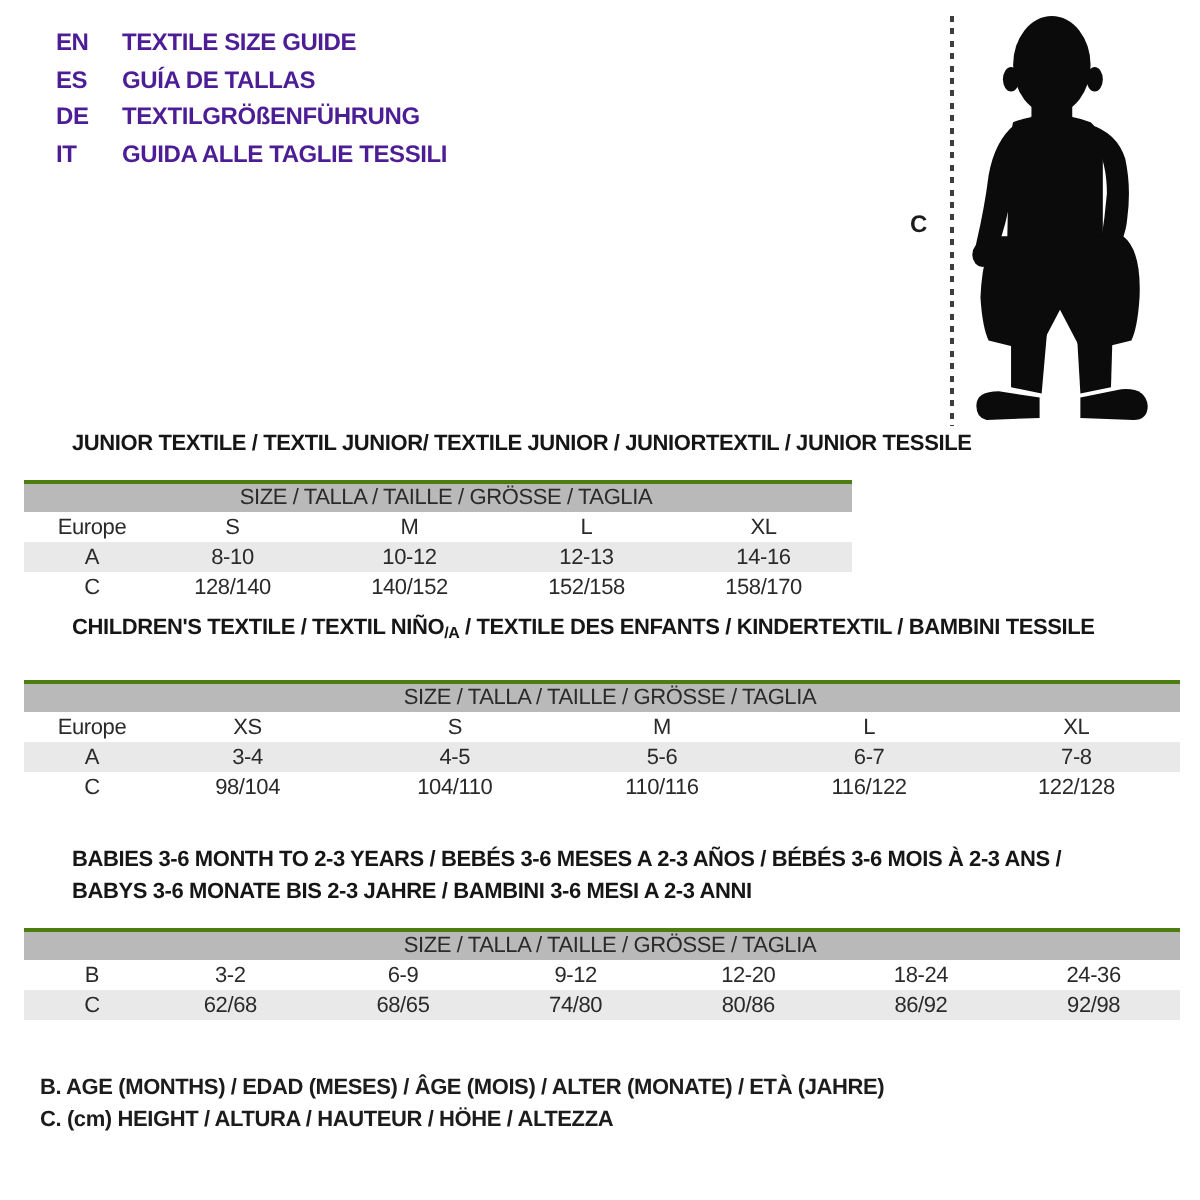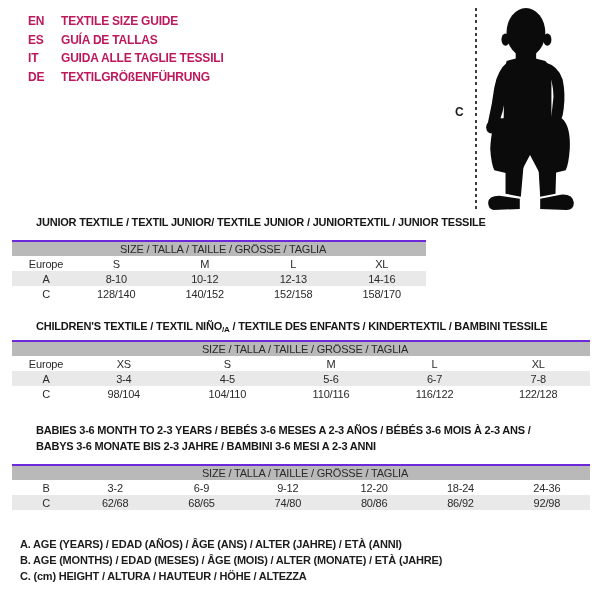--- a/index.html
+++ b/index.html
@@ -8,21 +8,21 @@
     font-family: "Liberation Sans", sans-serif;
     color: #222222;
     width: 600px; height: 600px;
     position: relative;
     overflow: hidden;
   }
   .canvas { position: absolute; top: 0; left: 0; width: 600px; height: 600px; background: #ffffff; }
 
   
   .lang-block { position: absolute; top: 14px; left: 28px; }
-  .lang-row { display: flex; margin-bottom: 4.5px; font-size: 12px; font-weight: bold; letter-spacing: -0.2px; color: #be185d; }
+  .lang-row { display: flex; margin-bottom: 4.5px; font-size: 12px; font-weight: bold; letter-spacing: -0.2px; color: #4c1d95; }
   .lang-code { width: 33px; flex: 0 0 33px; }
   .lang-title { white-space: nowrap; }
 
   
   .figure { position: absolute; top: 0; left: 440px; width: 160px; height: 220px; }
   .measure-line {
     position: absolute; left: 35px; top: 8px; width: 2px; height: 205px;
     background: repeating-linear-gradient(to bottom, #3d3d3d 0 3px, transparent 3px 6.2px);
   }
   .measure-label { position: absolute; left: 15px; top: 105px; font-size: 12px; font-weight: bold; color: #1c1c1c; }
@@ -34,21 +34,21 @@
     font-size: 11px; font-weight: bold; letter-spacing: -0.2px; color: #161616; white-space: nowrap; margin-left: 16px;
   }
   .sub { font-size: 8px; vertical-align: -2px; }
 
   table.size-table { position: absolute; left: 12px; border-collapse: collapse; table-layout: fixed; }
   table.size-table td {
     font-size: 11px; height: 15px; text-align: center; vertical-align: middle;
     color: #2a2a2a; letter-spacing: -0.2px; overflow: hidden; white-space: nowrap;
   }
   td.t-head {
-    background: #b9b9b9; border-top: 2px solid #6d28d9;
+    background: #b9b9b9; border-top: 2px solid #4d7c0f;
     text-align: left; padding-left: 8px; height: 16px; color: #333333;
   }
   td.row-label { text-align: left; padding-left: 8px; }
   tr.stripe td { background: #e9e9e9; }
   .w-junior { width: 414px; }
   .w-wide { width: 578px; }
 
   
   .footnotes { position: absolute; left: 20px; top: 536px; }
   .footnote { font-size: 11px; font-weight: bold; letter-spacing: -0.2px; color: #1c1c1c; line-height: 16px; white-space: nowrap; }
@@ -61,26 +61,26 @@
   <div class="lang-block">
     <div class="lang-row">
       <span class="lang-code">EN</span>
       <span class="lang-title">TEXTILE SIZE GUIDE</span>
     </div>
     <div class="lang-row">
       <span class="lang-code">ES</span>
       <span class="lang-title">GUÍA DE TALLAS</span>
     </div>
     <div class="lang-row">
+      <span class="lang-code">DE</span>
+      <span class="lang-title">TEXTILGRÖßENFÜHRUNG</span>
+    </div>
+    <div class="lang-row">
       <span class="lang-code">IT</span>
       <span class="lang-title">GUIDA ALLE TAGLIE TESSILI</span>
-    </div>
-    <div class="lang-row">
-      <span class="lang-code">DE</span>
-      <span class="lang-title">TEXTILGRÖßENFÜHRUNG</span>
     </div>
   </div>
 
   <div class="figure">
     <span class="measure-label">C</span>
     <div class="measure-line"></div>
     <svg class="silhouette" width="96" height="206" viewBox="0 0 94 202" xmlns="http://www.w3.org/2000/svg">
       <g fill="#0b0b0b">
 
         <ellipse cx="43" cy="26" rx="19" ry="24"></ellipse>
@@ -141,21 +141,21 @@
       <tr>
         <td class="row-label">C</td>
         <td>128/140</td>
         <td>140/152</td>
         <td>152/158</td>
         <td>158/170</td>
       </tr>
     </tbody>
   </table>
 
-  <div class="section-title" style="top:320px">
+  <div class="section-title" style="top:308px">
     <span>CHILDREN'S TEXTILE / TEXTIL NIÑO</span><span class="sub">/A</span><span> / TEXTILE DES ENFANTS / KINDERTEXTIL / BAMBINI TESSILE</span>
   </div>
   <table class="size-table w-wide" style="top:340px">
     <colgroup>
         <col style="width:60px">
         <col>
         <col>
         <col>
         <col>
         <col>
@@ -222,18 +222,17 @@
         <td>68/65</td>
         <td>74/80</td>
         <td>80/86</td>
         <td>86/92</td>
         <td>92/98</td>
       </tr>
     </tbody>
   </table>
 
   <div class="footnotes">
-    <div class="footnote">A. AGE (YEARS) / EDAD (AÑOS) / ÂGE (ANS) / ALTER (JAHRE) / ETÀ (ANNI)</div>
     <div class="footnote">B. AGE (MONTHS) / EDAD (MESES) / ÂGE (MOIS) / ALTER (MONATE) / ETÀ (JAHRE)</div>
     <div class="footnote">C. (cm) HEIGHT / ALTURA / HAUTEUR / HÖHE / ALTEZZA</div>
   </div>
 
 </div>
 
 </body></html>

